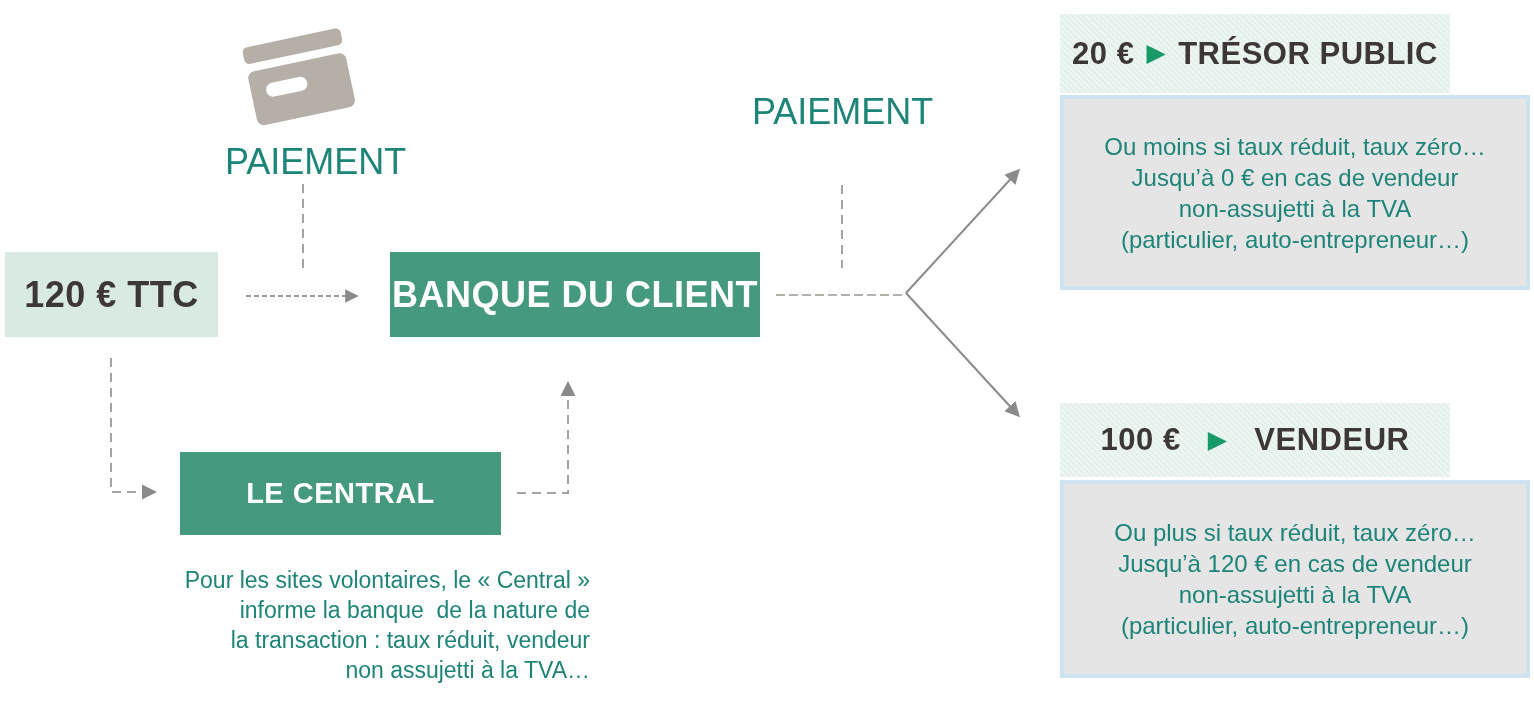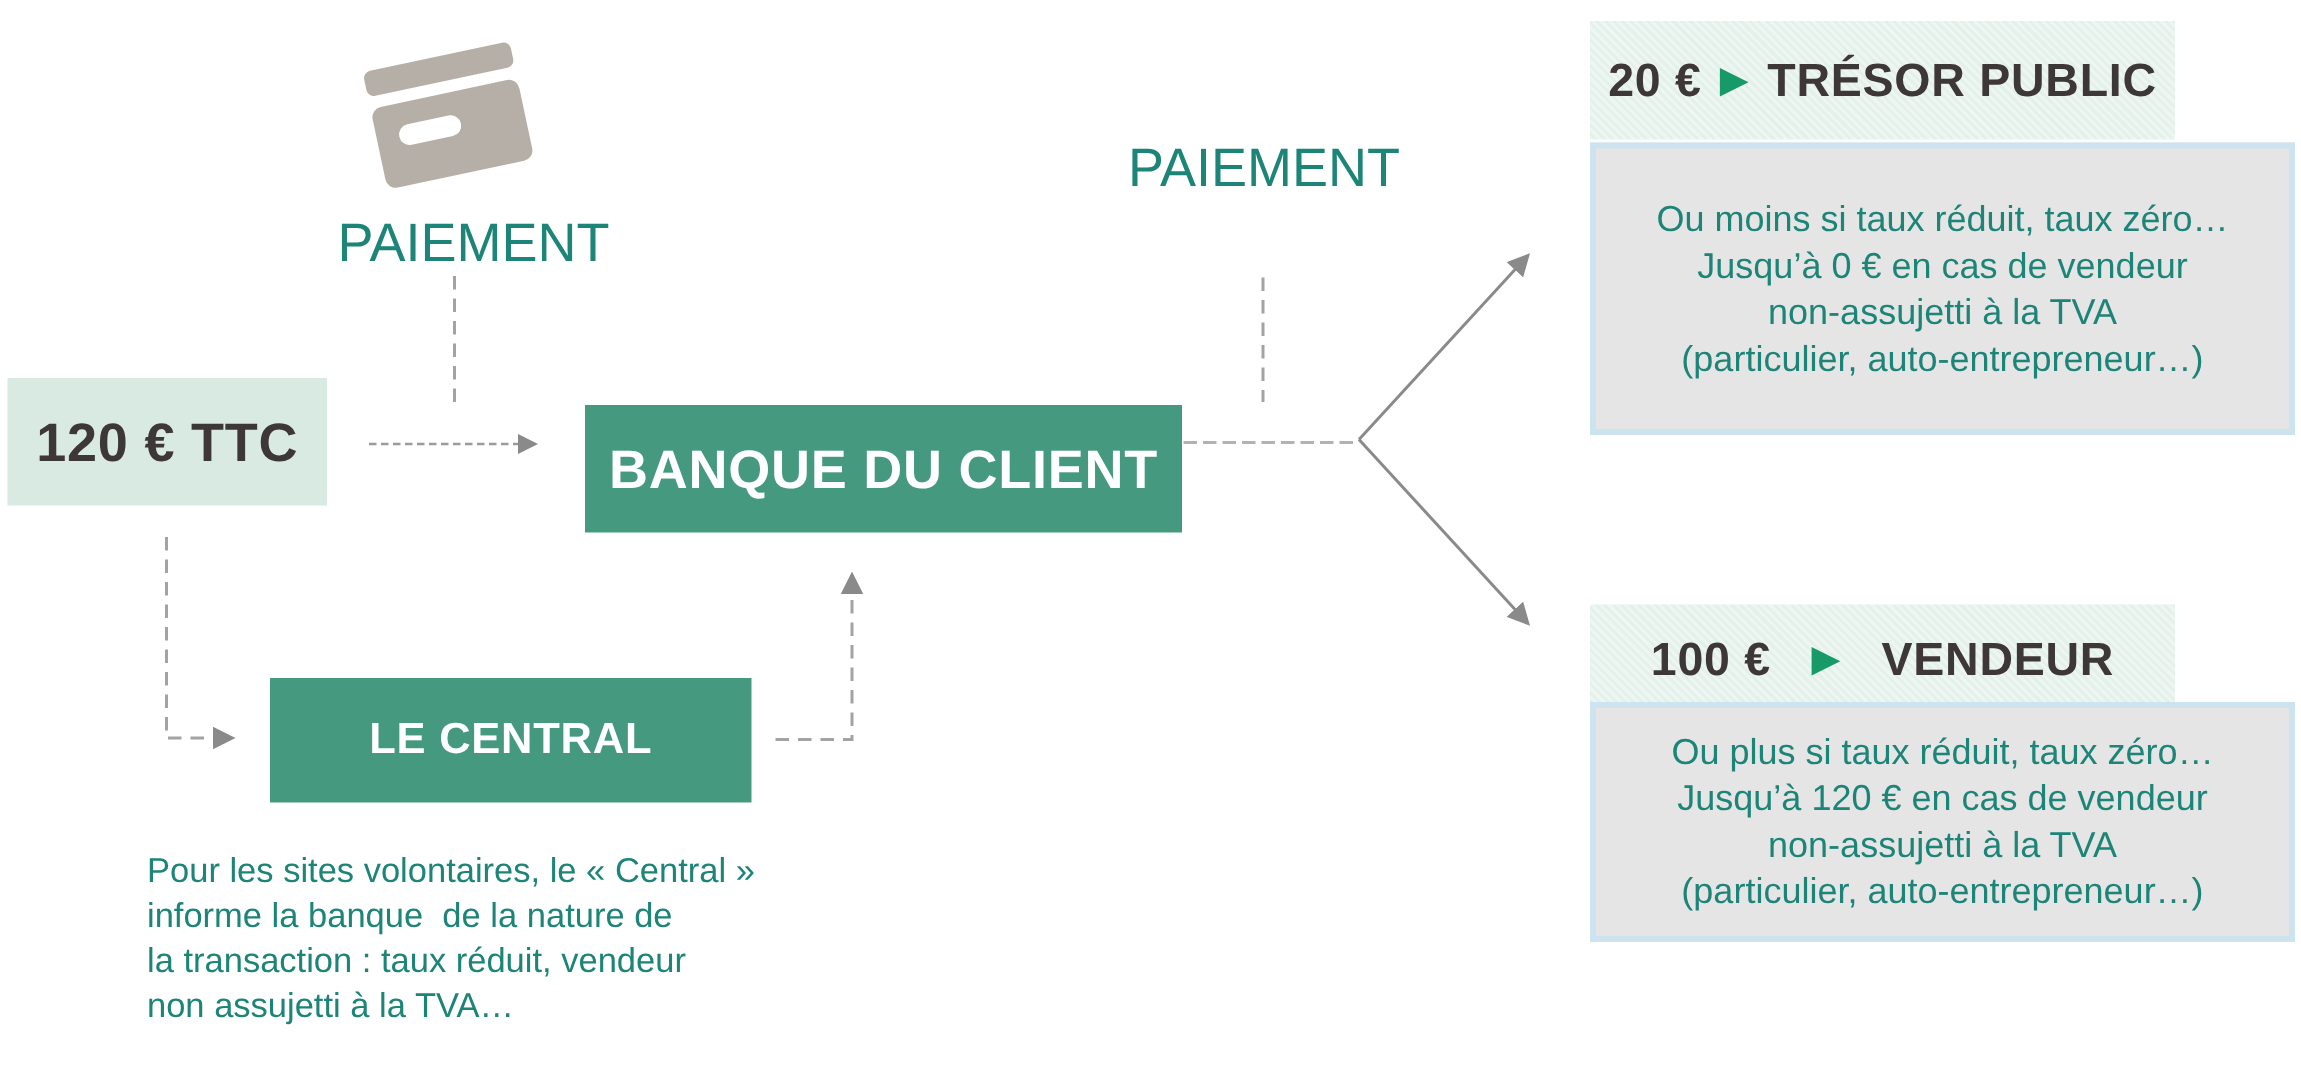--- a/index.html
+++ b/index.html
@@ -11,51 +11,51 @@
   .dash{stroke:#a3a3a3;stroke-width:2;fill:none;stroke-dasharray:9 6;}
   .dashfine{stroke:#9a9a9a;stroke-width:1.8;fill:none;stroke-dasharray:5 3;}
   .dashlight{stroke:#b3b3ae;stroke-width:2;fill:none;stroke-dasharray:9 4;}
   .solid{stroke:#8a8a8a;stroke-width:2;fill:none;}
 
   .node{
     position:absolute;display:flex;align-items:center;justify-content:center;
     font-weight:bold;font-size:36px;letter-spacing:.5px;box-sizing:border-box;
   }
   .node-ttc{left:5px;top:252px;width:213px;height:85px;background:#d9eae2;color:#3d3737;}
-  .node-banque{left:390px;top:270px;width:398px;height:85px;background:#45997e;color:#ffffff;}
+  .node-banque{left:390px;top:252px;width:370px;height:85px;background:#45997e;color:#ffffff;}
   .node-central{left:180px;top:452px;width:321px;height:83px;background:#45997e;color:#ffffff;font-size:29px;}
 
   .teal-label{position:absolute;color:#1d8478;font-size:36px;text-align:center;line-height:40px;}
   .lbl-paiement{left:225px;top:142px;width:160px;}
   .lbl-scinde{left:752px;top:92px;width:180px;}
 
   .note{
     position:absolute;left:98px;top:565px;width:492px;color:#1d8478;
-    font-size:23px;line-height:30px;text-align:left;
+    font-size:23px;line-height:30px;text-align:right;
   }
   .note div{white-space:pre;}
 
   .result-band{
     position:absolute;left:1060px;width:390px;background:#e4f1eb;
     display:flex;align-items:center;justify-content:center;gap:12px;
     color:#3d3737;font-weight:bold;font-size:31px;letter-spacing:.5px;
     background-image:repeating-linear-gradient(45deg,rgba(255,255,255,.35) 0 2px,rgba(0,0,0,0) 2px 4px);
   }
   .band-tresor{top:14px;height:79px;}
   .band-vendeur{top:403px;height:74px;gap:27px;}
   .tri{color:#189a68;font-size:25px;position:relative;top:-1px;}
 
   .result-box{
     position:absolute;left:1060px;width:470px;background:#e5e5e5;
     border:4px solid #cde3ef;box-sizing:border-box;color:#1d8478;
     font-size:24px;line-height:31px;text-align:center;
     display:flex;flex-direction:column;justify-content:center;
   }
   .box-tresor{top:95px;height:195px;}
-  .box-vendeur{top:468px;height:160px;}
+  .box-vendeur{top:480px;height:198px;}
 
   .card{position:absolute;left:249px;top:37px;width:100px;height:80px;transform:rotate(-12deg);}
   .card-stripe{position:absolute;left:0;top:0;width:100%;height:17px;background:#b6afa8;border-radius:5px;}
   .card-body{position:absolute;left:0;top:25px;width:100%;height:55px;background:#b6afa8;border-radius:7px;}
   .card-pill{position:absolute;left:15px;top:15px;width:42px;height:14px;background:#ffffff;border-radius:8px;}
 </style>
 </head>
 <body>
 
 <div class="canvas">

